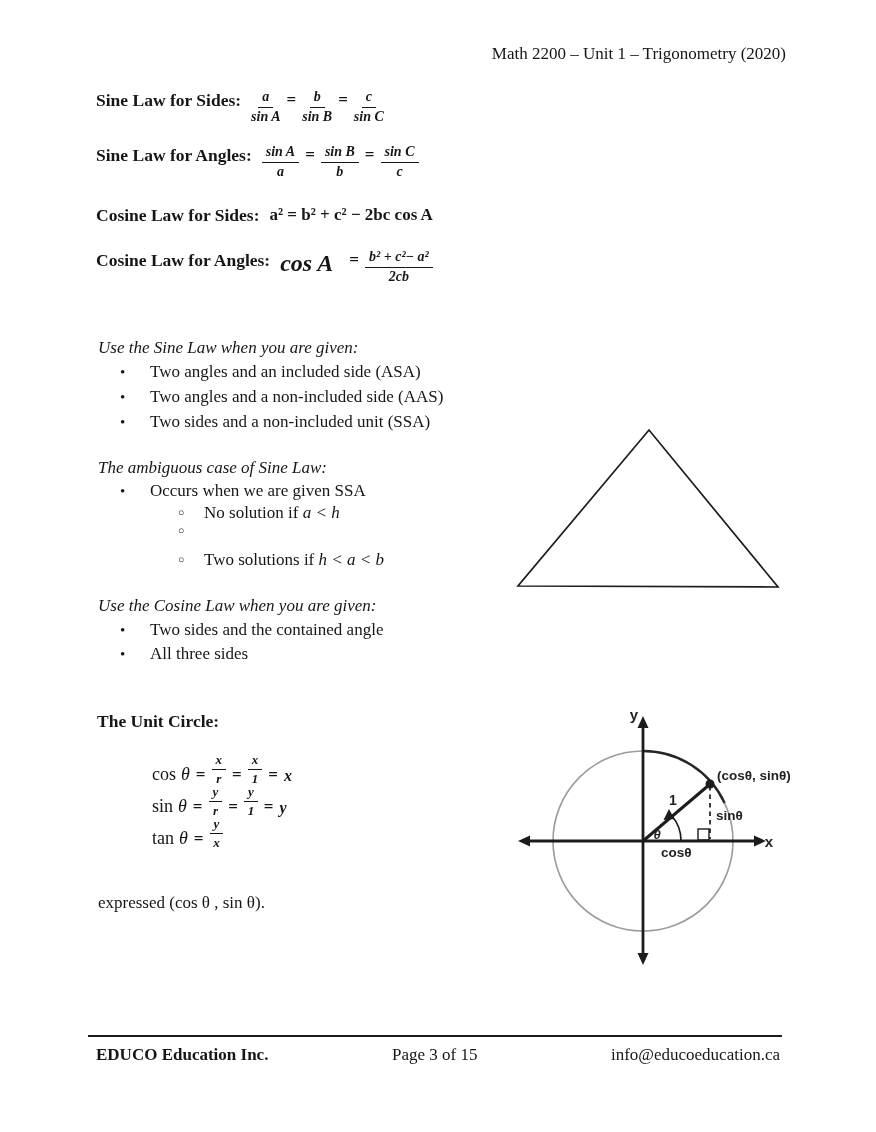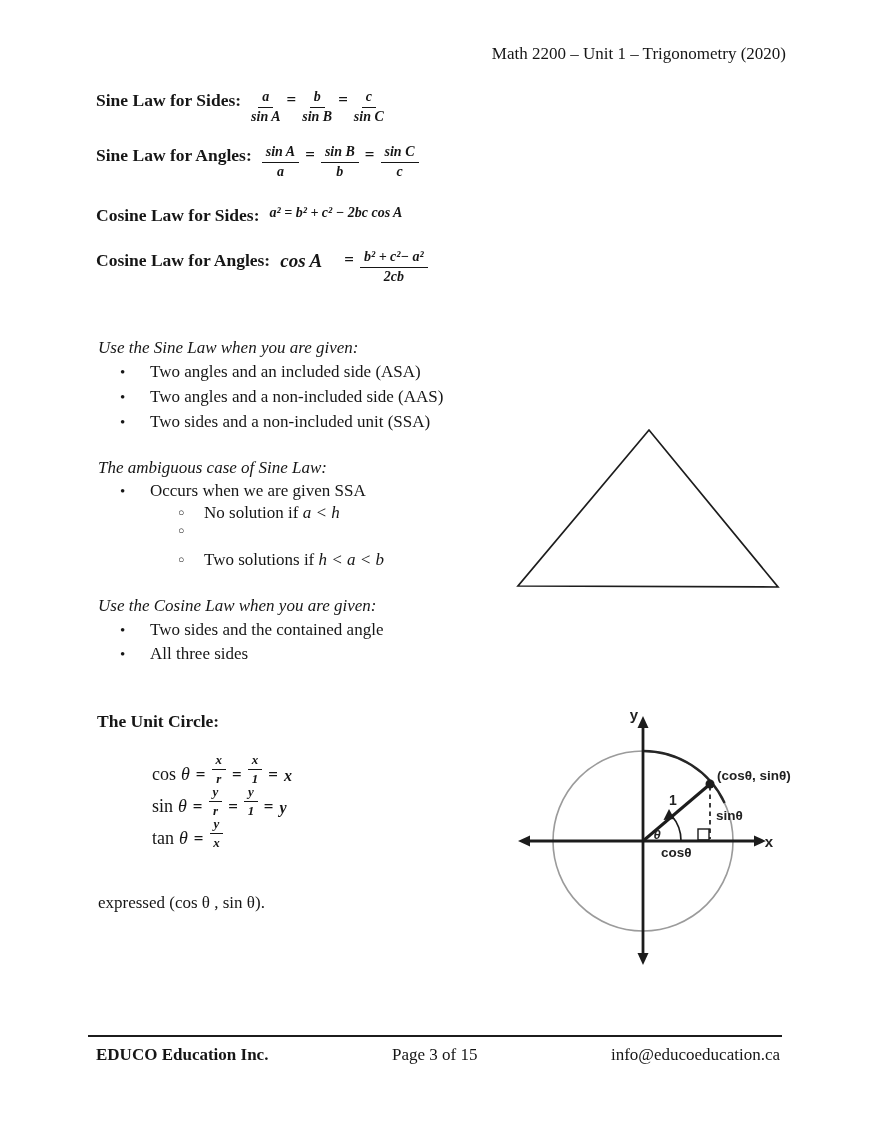--- a/index.html
+++ b/index.html
@@ -14,22 +14,22 @@
   
   .frow{display:flex;align-items:flex-start;}
   .flabel{font-weight:bold;font-size:17.5px;margin-right:10px;}
   .eqs{font-weight:600;font-size:17px;margin:0 6px;}
   .frac{display:inline-flex;flex-direction:column;align-items:center;line-height:1.05;
         font-style:italic;font-weight:600;}
   .frac .num{padding:0 4px 2px;border-bottom:1.8px solid #161616;}
   .frac .den{padding-top:2px;}
   .frac.md{font-size:14px;}
   .frac.sm{font-size:13px;}
-  .bigform{font-size:14px;font-style:italic;font-weight:600;}
-  .lead{font-size:19px;font-style:italic;font-weight:600;margin-right:16px;}
+  .bigform{font-size:17px;font-weight:600;}
+  .lead{font-size:24px;font-style:italic;font-weight:600;margin-right:10px;}
   
   .body-t{font-size:17px;}
   .ital-h{font-size:17px;font-style:italic;}
   .bold-h{font-size:17.5px;font-weight:bold;}
   .bullet-row{display:flex;align-items:baseline;}
   .bdot{width:30px;text-align:left;font-size:15px;}
   .subdot{width:26px;font-size:10.5px;position:relative;top:-2px;}
   .mvar{font-style:italic;}
   
   .eqrow{display:flex;align-items:flex-end;font-size:18px;}

